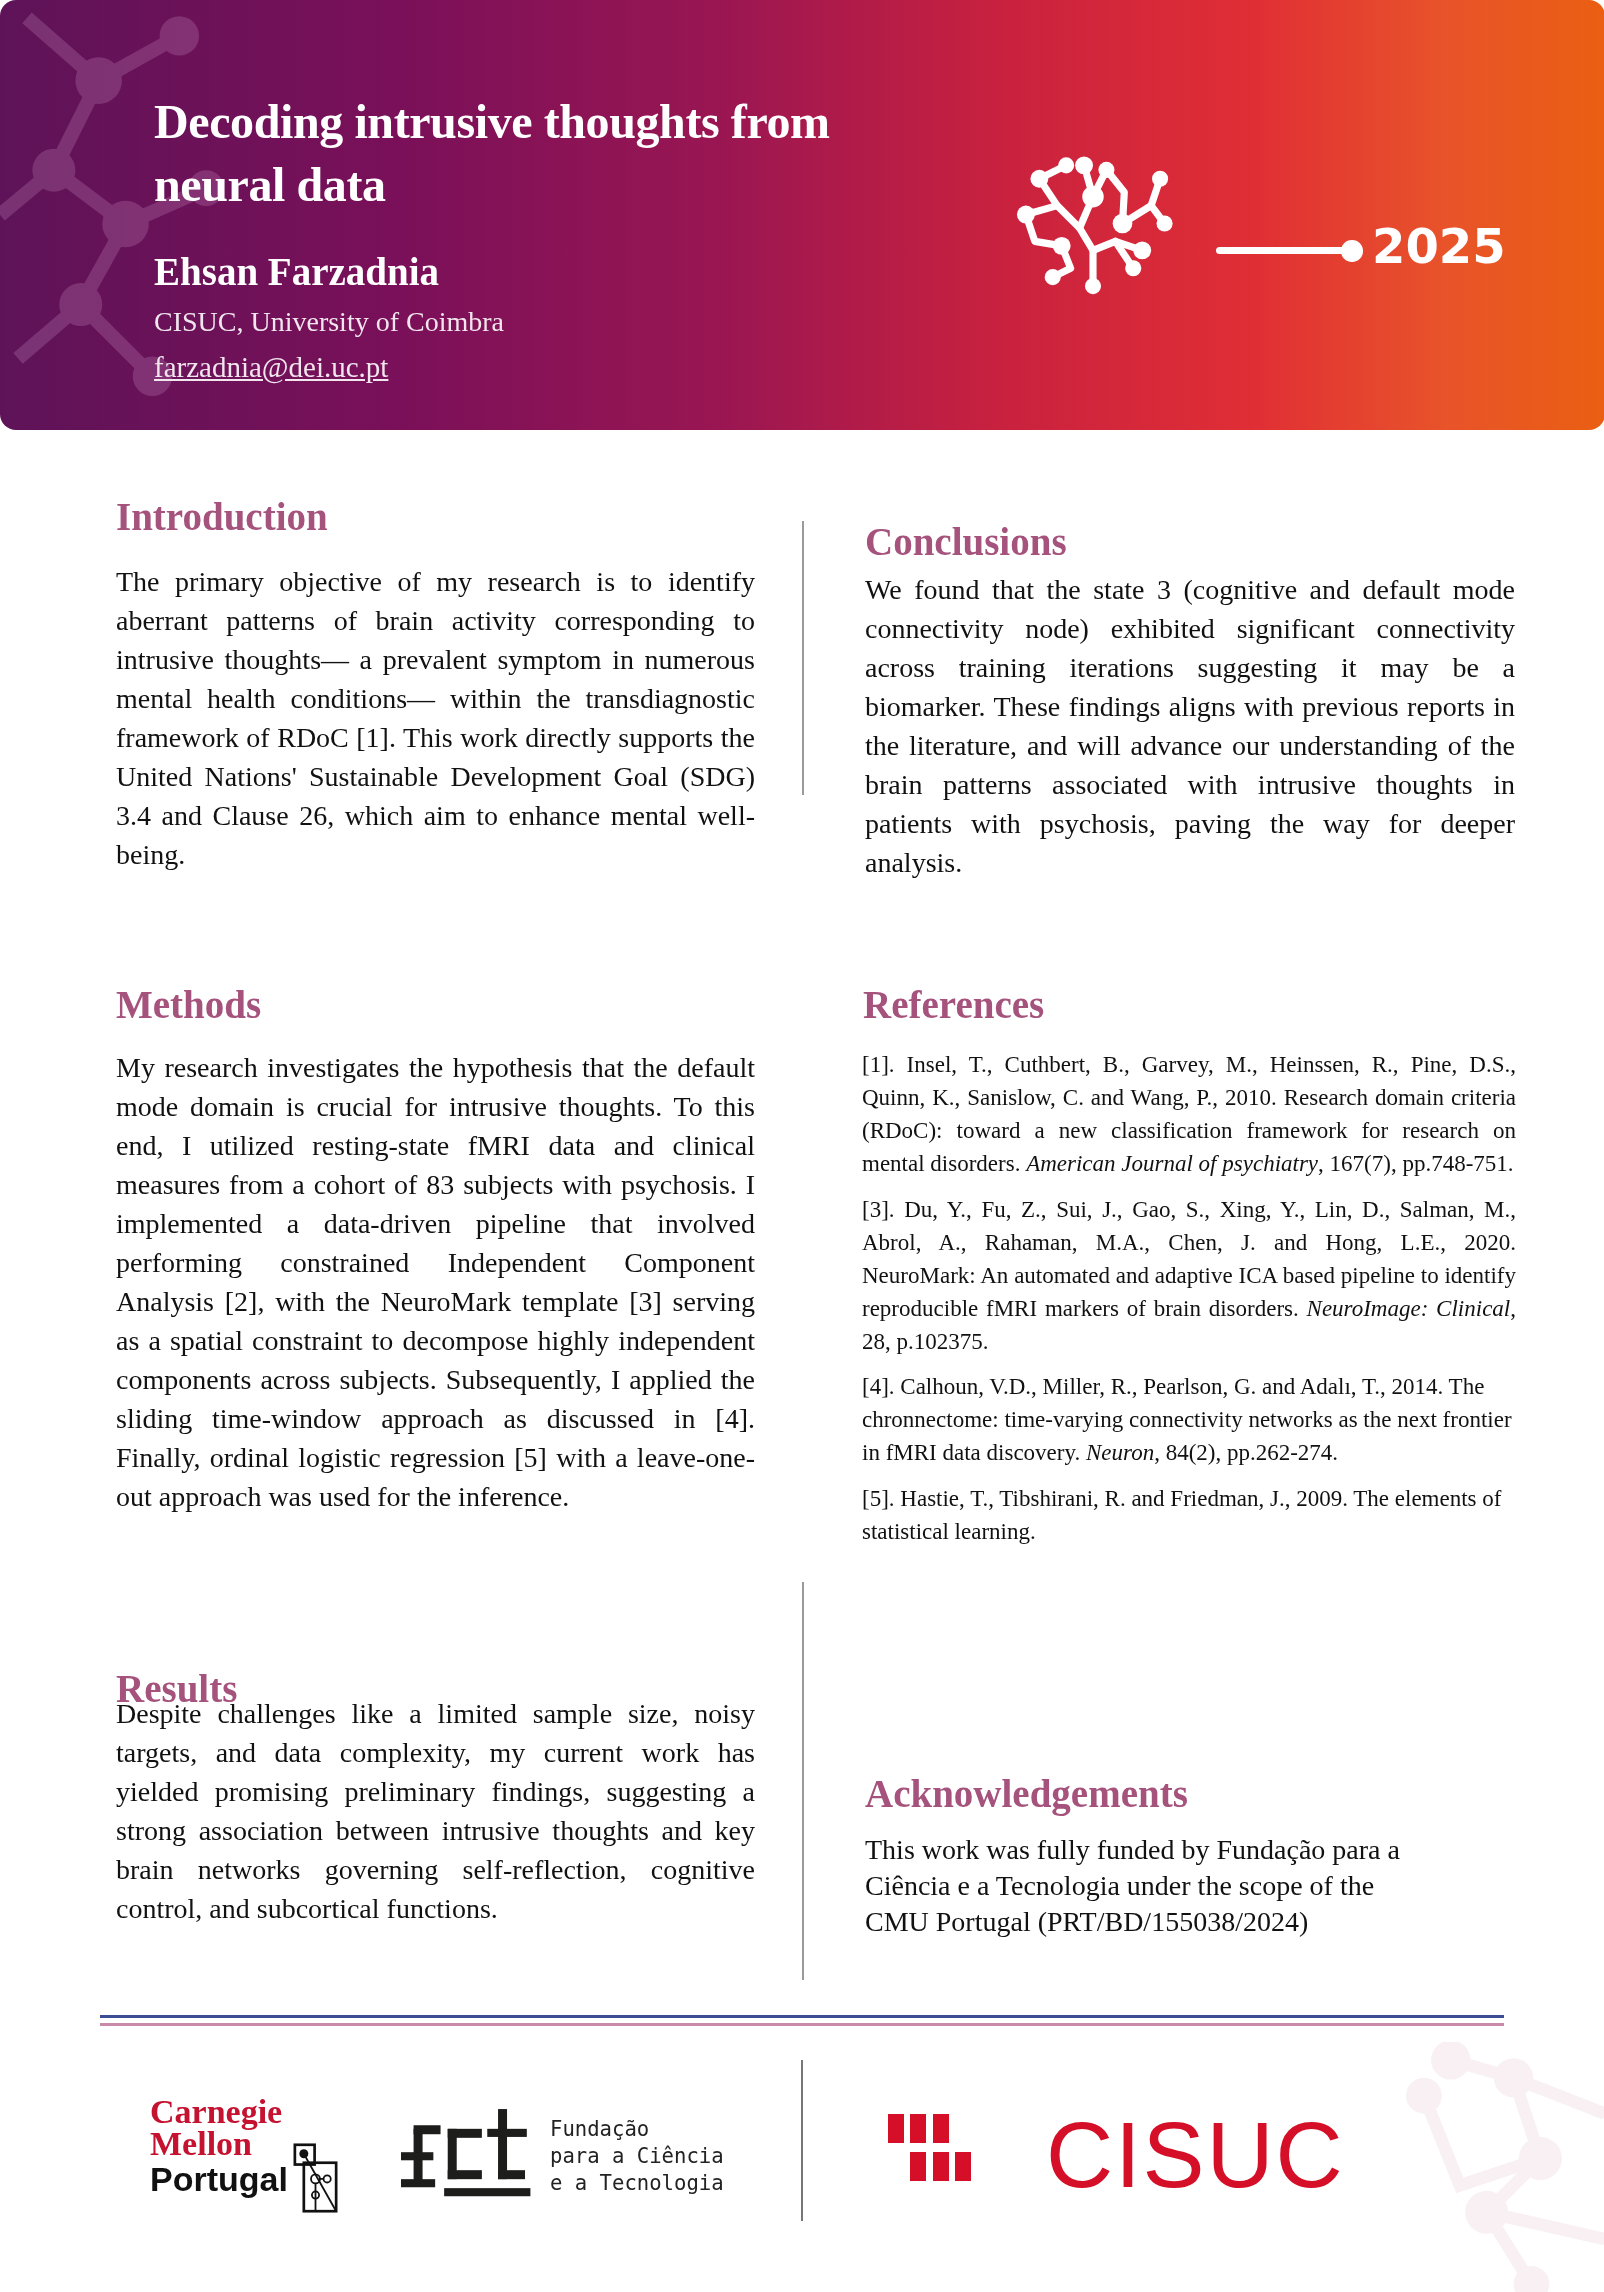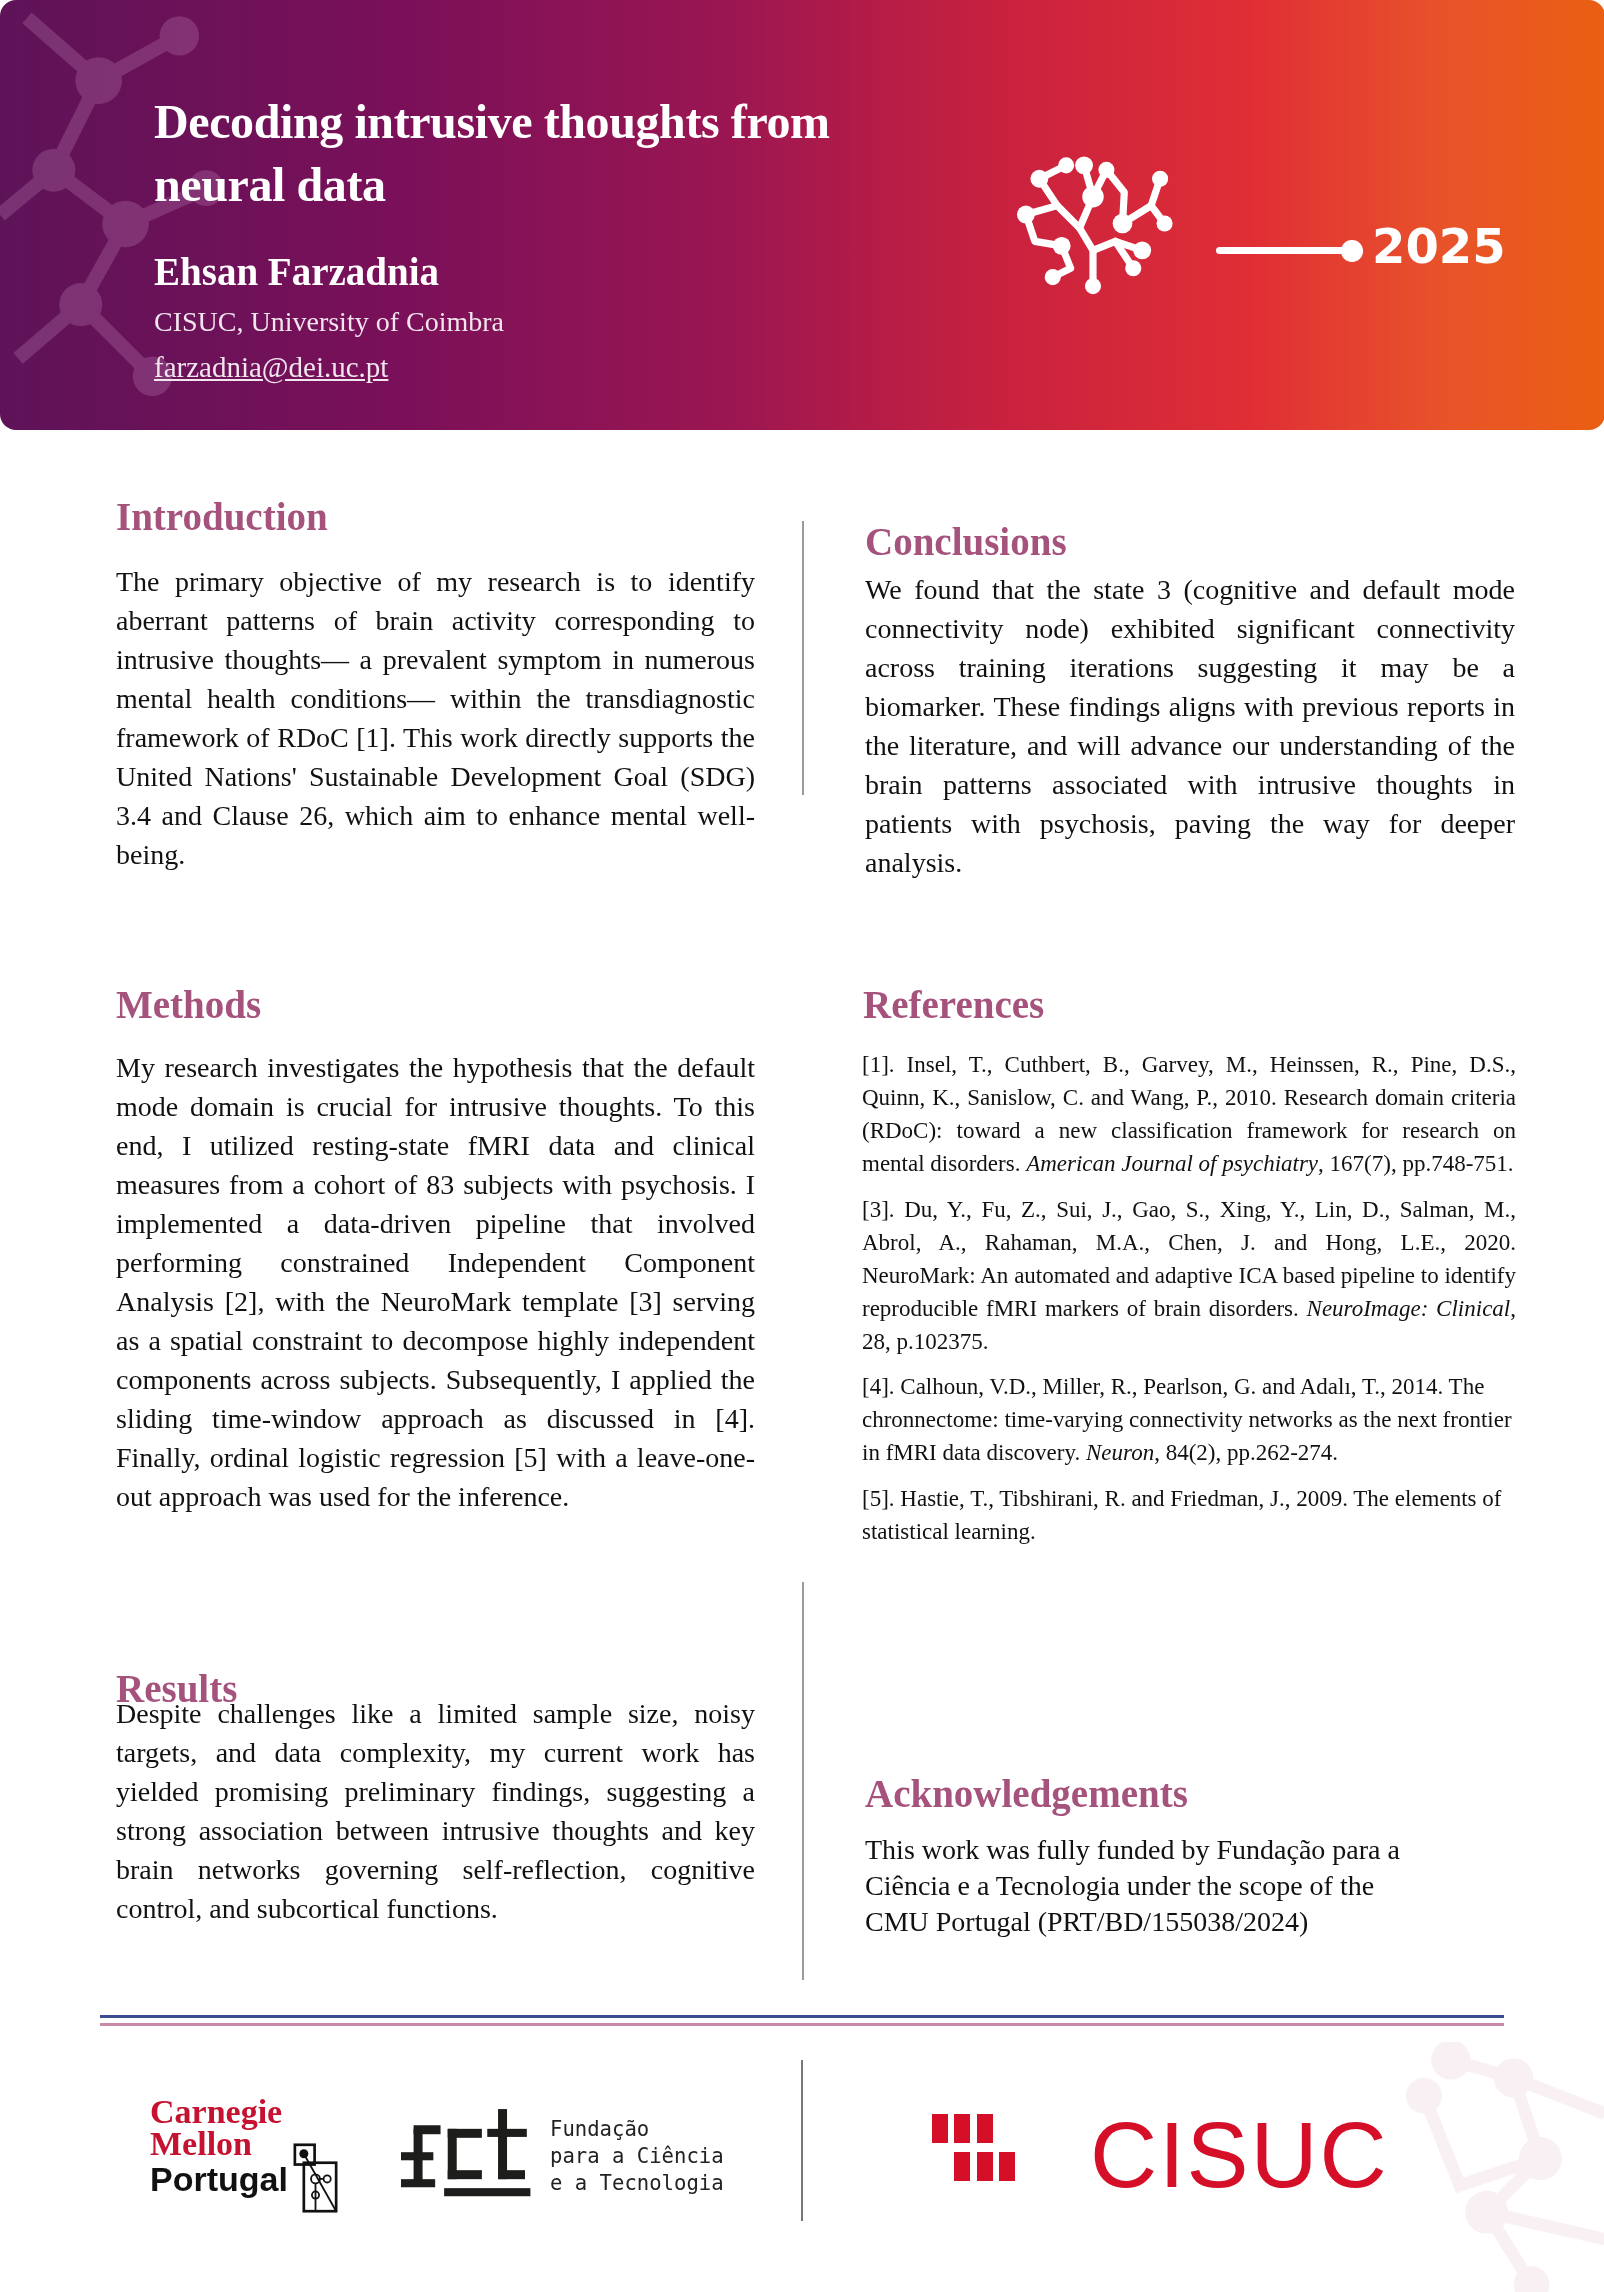--- a/index.html
+++ b/index.html
@@ -73,21 +73,21 @@
   .cmu-3 { font-family: "Liberation Sans", sans-serif; font-weight: bold; font-size: 34px; color: #111; line-height: 39px; }
   .cmu-icon { position: absolute; left: 143px; top: 47px; width: 45px; height: 70px; }
   .fct { position: absolute; left: 401px; top: 2105px; width: 358px; height: 107px; }
   .fct-mark { position: absolute; left: 0; top: 3.6px; width: 133px; height: 90px; }
   .fct-text {
     position: absolute; left: 149px; top: 10.7px;
     font-family: "DejaVu Sans Mono", "Liberation Mono", monospace; font-size: 20.6px; line-height: 27px; color: #222;
     white-space: pre;
   }
   .footer-vline { position: absolute; left: 801px; top: 2060px; width: 1.8px; height: 161px; background: #777; }
-  .cisuc { position: absolute; left: 932px; top: 2114px; width: 502px; height: 72px; }
+  .cisuc { position: absolute; left: 888px; top: 2114px; width: 502px; height: 72px; }
   .cisuc-sq { position: absolute; background: #d50f27; }
   .cisuc-word {
     position: absolute; left: 158px; top: -12.5px;
     font-family: "Liberation Sans", "DejaVu Sans", sans-serif; font-size: 93px; color: #d50f27;
     letter-spacing: 1.8px;
   }
   .footer-deco { position: absolute; left: 1397px; top: 2042px; width: 208px; height: 251px; opacity: 0.35; }
 </style>
 </head>
 <body>

